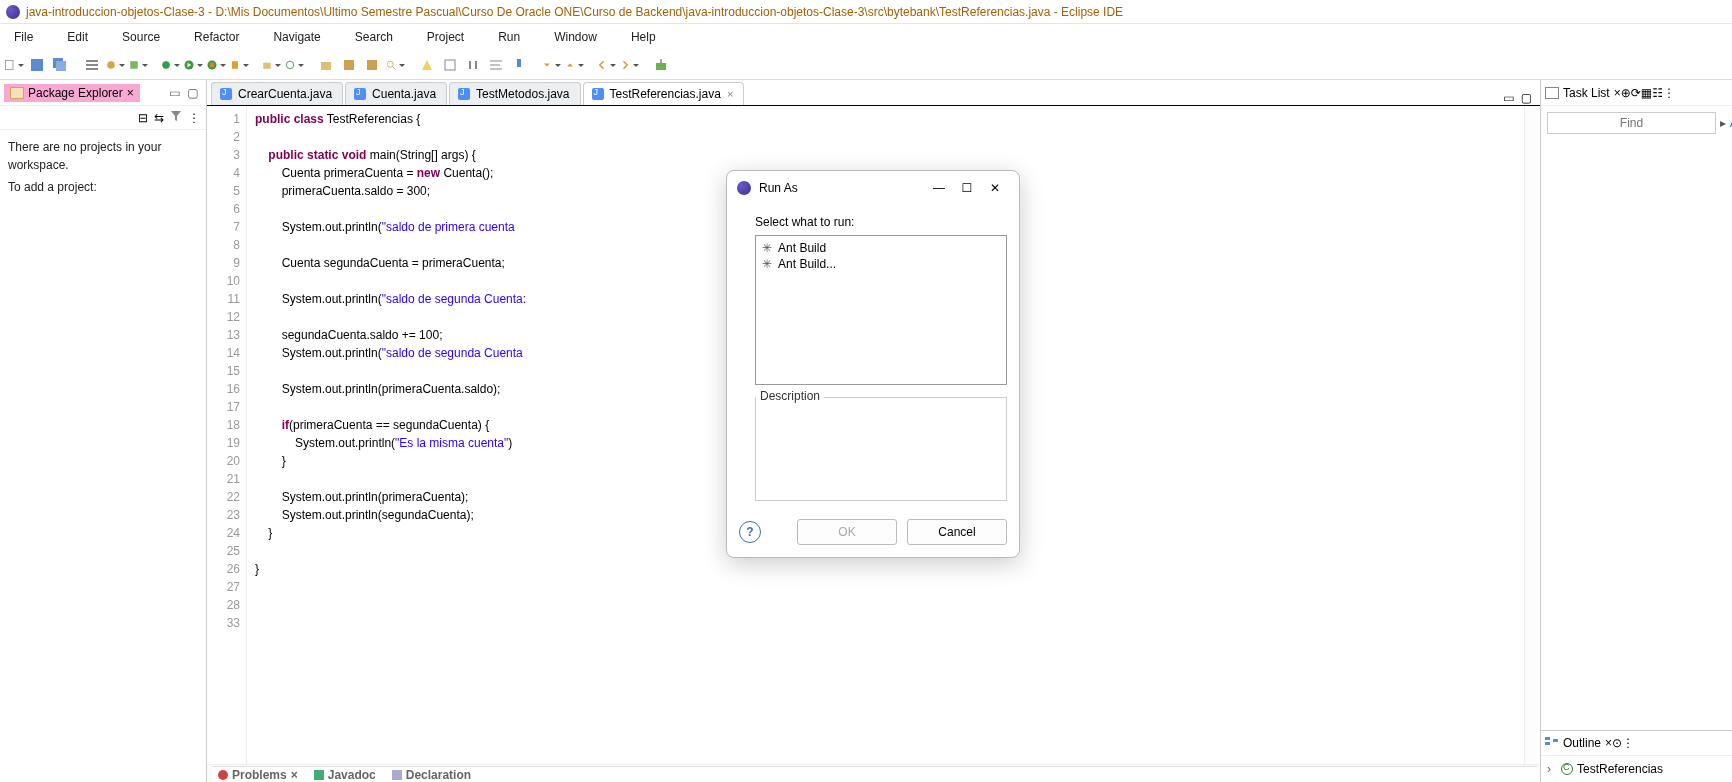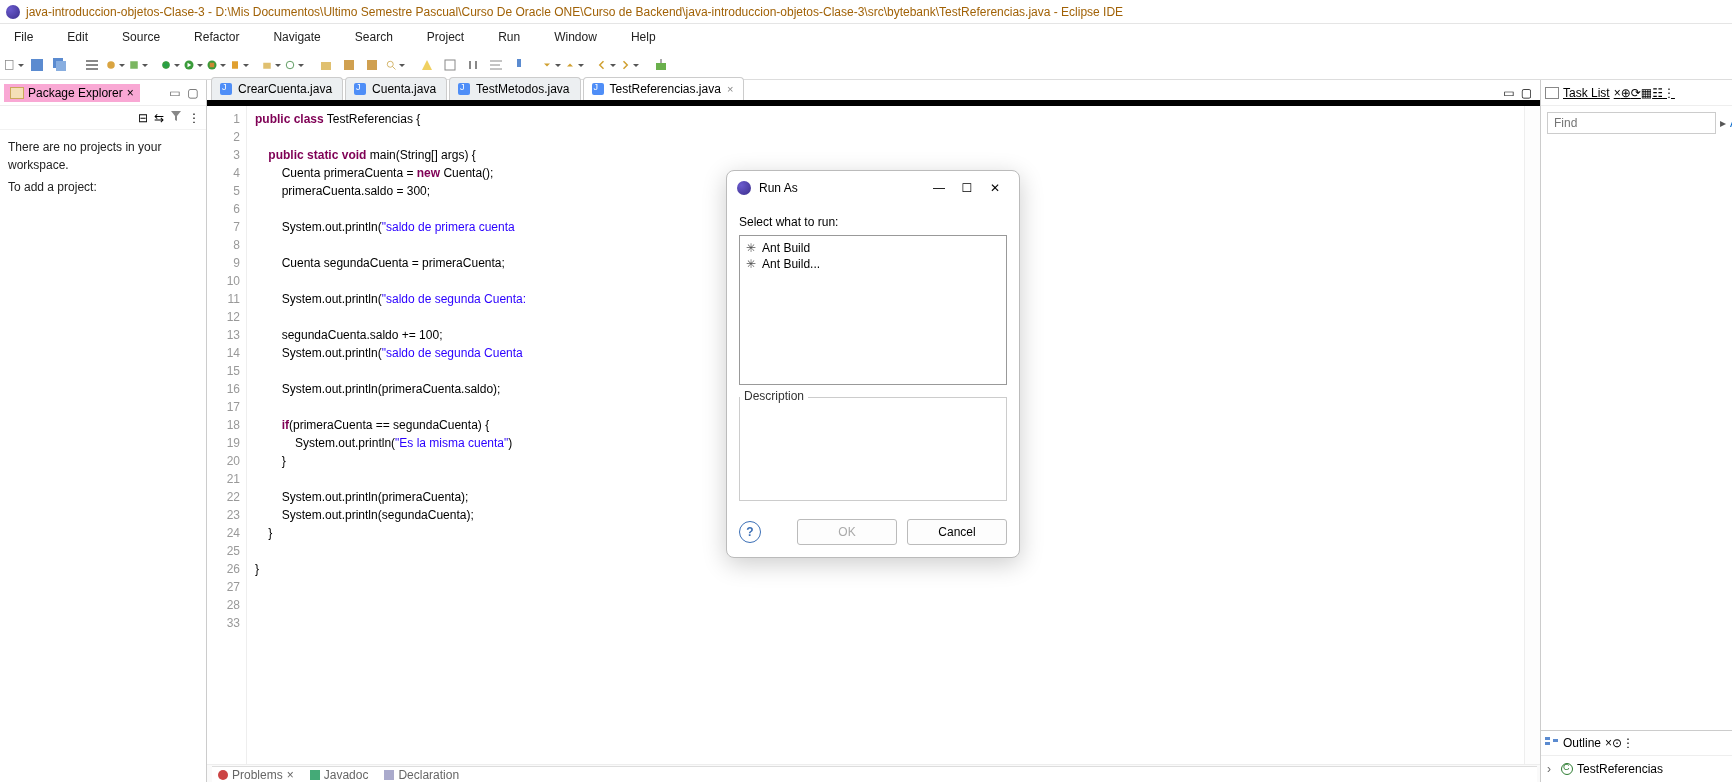--- a/index.html
+++ b/index.html
@@ -26,65 +26,65 @@
 .view-hdr .spacer { flex:1; }
 .view-hdr .vbtn { width:18px; height:18px; display:flex; align-items:center; justify-content:center; color:#555;}
 .pe-toolbar { height:24px; display:flex; align-items:center; justify-content:flex-end; gap:6px; padding:0 6px; border-bottom:1px solid #f2f2f2;}
 .pe-body { padding:8px; color:#222; line-height:1.5;}
 .pe-body a { color:#0066cc; text-decoration:underline; display:block; margin-top:4px;}
 .pe-body .li { display:flex; align-items:center; gap:6px; margin-top:6px;}
 .pe-body .li .fi { width:14px; height:12px; background:#e6edf5; border:1px solid #8aa1c5;}
 
 
 .editorpane { flex:1; background:#fff; display:flex; flex-direction:column; position:relative;}
-.ed-tabs { height:26px; display:flex; align-items:flex-end; padding-left:4px; border-bottom:6px solid #000000;}
+.ed-tabs { height:26px; display:flex; align-items:flex-end; padding-left:4px; border-bottom:1px solid #000000;}
 .ed-tab { display:flex; align-items:center; gap:6px; padding:4px 10px 4px 8px; background:#eceff1; border:1px solid #ccc; border-bottom:none; margin-right:2px; border-radius:4px 4px 0 0;}
 .ed-tab.active { background:#fff; }
 .ed-tab .jf { width:12px; height:12px; background:#4f8ef7; border-radius:2px; position:relative;}
 .ed-tab .jf::after { content:"J"; color:#fff; font-size:9px; position:absolute; left:2px; top:-1px;}
 .ed-tab .cx { color:#888; font-size:11px; }
 .ed-right-icons { margin-left:auto; display:flex; gap:6px; padding-right:8px; align-items:center;}
 
 .ed-body { flex:1; display:flex; position:relative; overflow:hidden;}
 .gutter { width:40px; background:#fff; border-right:1px solid #eee; text-align:right; padding:4px 6px 0 0; color:#999; font-family: Consolas, monospace; font-size:13px; line-height:18px;}
 .code { flex:1; padding:4px 0 0 8px; font-family: Consolas, monospace; font-size:13px; line-height:18px; white-space:pre; position:relative;}
 .kw { color:#7f0055; font-weight:bold;}
 .str { color:#2a00ff;}
 .code .hl { position:absolute; left:0; right:12px; height:18px; background:#e8f2fe; z-index:-1;}
 
 .ov-ruler { width:16px; background:#fdfdfd; border-left:1px solid #eee;}
 .ed-scroll-x { height:18px; border-top:1px solid #eee; background:#fafafa; display:flex; align-items:center;}
 .ed-scroll-x .thumb { margin-left:20px; width:90px; height:10px; background:#c0c8cc; border-radius:5px;}
 
 
 .rightpane { width:192px; background:#fff; border-left:1px solid #ccc; display:flex; flex-direction:column;}
-.task-hdr { height:26px; display:flex; align-items:center; padding:0 4px; border-bottom:1px solid #eee;text-decoration:underline;}
+.task-hdr { height:26px; display:flex; align-items:center; padding:0 4px; border-bottom:1px solid #eee;}
 .task-find { padding:6px; display:flex; align-items:center; gap:4px;}
-.task-find input { flex:1; height:22px; border:1px solid #ccc; padding:0 6px; background:#fff;}
+.task-find input { flex:1; height:22px; border:1px solid #ccc; padding:0 6px; background:#fff;text-align:center;}
 .task-find .arrow { color:#555; }
 .task-body { flex:1; }
 
 .outline-hdr { height:26px; display:flex; align-items:center; padding:0 4px; border-top:1px solid #ccc; border-bottom:1px solid #eee;}
 .outline-body { padding:6px;}
 .outline-body .row { display:flex; align-items:center; gap:4px;}
 .outline-body .chev { width:10px; color:#666;}
 .outline-body .cls { width:12px; height:12px; border:1px solid #2e7d32; border-radius:50%; position:relative;}
 .outline-body .cls::after { content:"C"; color:#2e7d32; font-size:9px; position:absolute; left:1px; top:-2px;}
 
 
-.bottompane { position:absolute; left:212px; right:195px; bottom:0; height:16px; background:#fff; border-top:1px solid #ddd; display:flex; align-items:center; gap:16px; padding-left:6px; color:#666;}
+.bottompane { position:absolute; left:212px; right:195px; bottom:0; height:16px; background:#fff; border-top:1px solid #ddd; display:flex; align-items:center; gap:16px; padding-left:6px; color:#666;font-weight:bold;}
 .bottompane .bt { display:flex; align-items:center; gap:4px;}
 
 
 .dialog { position:absolute; left:726px; top:170px; width:294px; background:#fff; border:1px solid #bbb; border-radius:8px; box-shadow:0 6px 24px rgba(0,0,0,0.2); overflow:hidden;}
 .dlg-title { height:34px; display:flex; align-items:center; padding:0 10px;}
 .dlg-title .ecl { width:14px; height:14px; border-radius:50%; background: radial-gradient(circle at 30% 30%, #6a5acd, #3b2e8c); margin-right:8px;}
 .dlg-title .spacer{flex:1;}
 .dlg-title .wbtn { width:28px; height:28px; display:flex; align-items:center; justify-content:center;}
-.dlg-body { padding: 4px 12px 10px;}
+.dlg-body { padding: 4px 12px 10px; margin-left: 16px;}
 .dlg-label { margin:6px 0;}
 .dlg-list { border:1px solid #999; height:150px; padding:4px;}
 .dlg-list .opt { display:flex; align-items:center; gap:6px; padding:1px 2px;}
 .dlg-list .ant { color:#555;}
 .dlg-desc { margin-top:12px; border:1px solid #ccc; height:104px; position:relative;}
 .dlg-desc .lbl { position:absolute; top:-9px; left:0; background:#fff; padding:0 4px; color:#333;}
 .dlg-btns { display:flex; align-items:center; padding:8px 12px 12px; gap:10px;}
 .dlg-btns .help { width:22px; height:22px; border:1.5px solid #3b6fb6; border-radius:50%; color:#3b6fb6; display:flex; align-items:center; justify-content:center; font-weight:bold;}
 .dlg-btns .spacer{flex:1;}
 .dlg-btns button { width:100px; height:26px; border:1px solid #bbb; background:#fdfdfd; border-radius:3px;}

